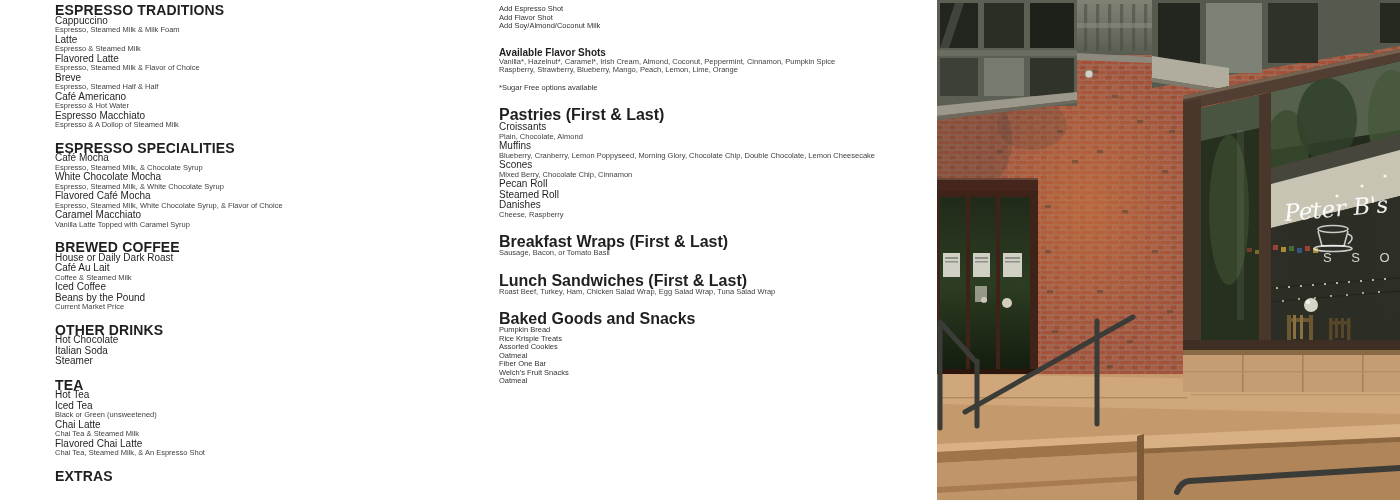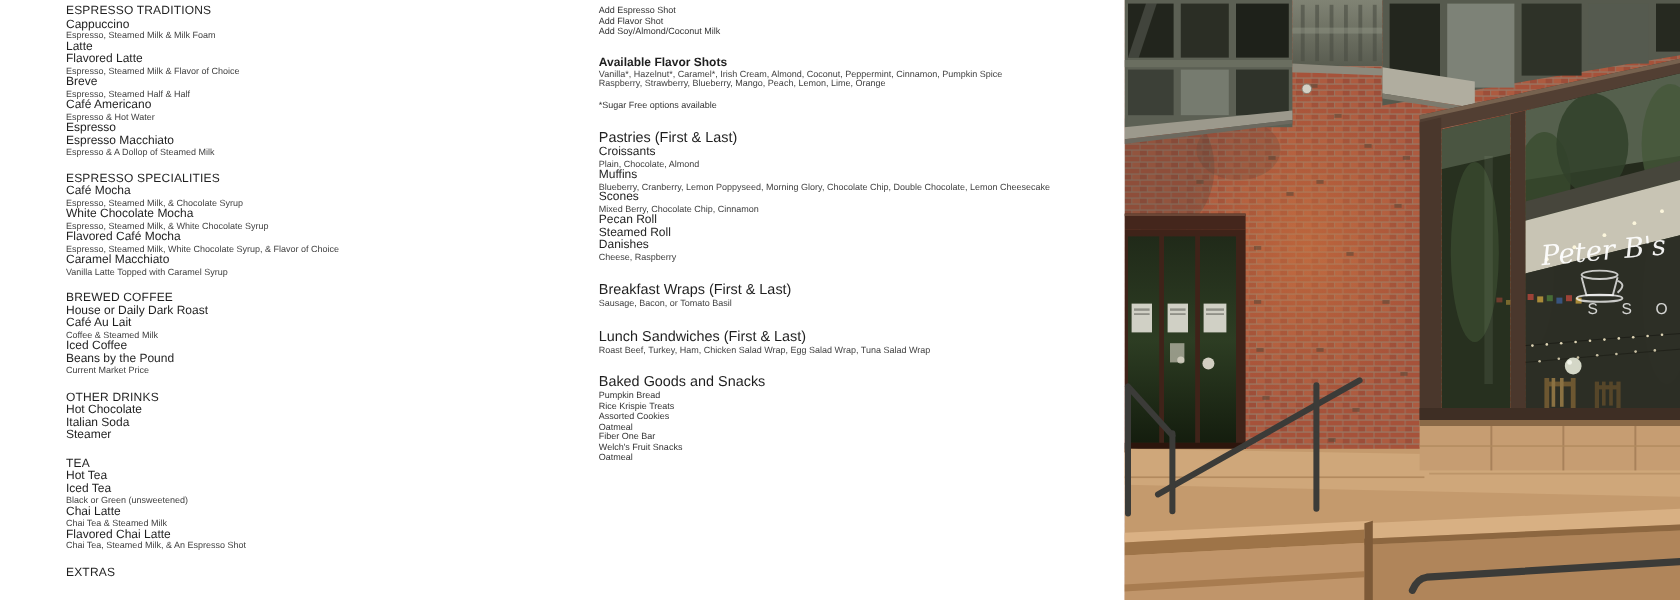--- a/index.html
+++ b/index.html
@@ -6,61 +6,59 @@
   body{
     width:1400px;height:500px;overflow:hidden;position:relative;
     background:#ffffff;
     font-family:"Liberation Sans",sans-serif;color:#1f1f1f;
     -webkit-font-smoothing:antialiased;
   }
   .col{position:absolute;top:5px}
   .col-left{left:55px;width:445px}
   .col-mid{left:499px;width:408px}
   .menu-section{margin:0 0 13px 0}
-  .l-head{font-size:10px;line-height:10.5px;font-weight:400;letter-spacing:.15px;margin:0;white-space:nowrap}
+  .l-head{font-size:14px;line-height:10.5px;font-weight:700;letter-spacing:.15px;margin:0;white-space:nowrap}
   .item-name{font-size:10px;line-height:10.5px;white-space:nowrap}
   .item-desc{font-size:7.5px;line-height:8.5px;color:#3f3f3f;white-space:nowrap}
   .addons{margin:0 0 9px 0}
   .addon{font-size:7.5px;line-height:8.5px;color:#333;white-space:nowrap}
   .m-subhead{font-size:10px;line-height:11px;font-weight:700;white-space:nowrap}
   .note{font-size:7.5px;line-height:8.5px;color:#333;margin:9px 0 12px 0;white-space:nowrap}
-  .m-head{font-size:12px;line-height:13px;font-weight:400;margin:0 0 1px 0;white-space:nowrap}
+  .m-head{font-size:16px;line-height:13px;font-weight:700;margin:0 0 1px 0;white-space:nowrap}
   .m-group{margin:16px 0 11px 0}
   .plain-line{font-size:7.5px;line-height:8.5px;color:#333;white-space:nowrap}
   .photo{position:absolute;left:937px;top:0;width:463px;height:500px;overflow:hidden}
   .photo svg{display:block}
 </style>
 </head>
 <body>
 
 <div class="col col-left">
 
   <section class="menu-section">
     <h2 class="l-head">ESPRESSO TRADITIONS</h2>
     <div class="item">
       <div class="item-name">Cappuccino</div>
       <div class="item-desc">Espresso, Steamed Milk &amp; Milk Foam</div>
     </div>
     <div class="item">
       <div class="item-name">Latte</div>
+      <div class="item-desc">Espresso &amp; Steamed Milk</div>
     </div>
     <div class="item">
       <div class="item-name">Flavored Latte</div>
       <div class="item-desc">Espresso, Steamed Milk &amp; Flavor of Choice</div>
     </div>
     <div class="item">
       <div class="item-name">Breve</div>
       <div class="item-desc">Espresso, Steamed Half &amp; Half</div>
     </div>
     <div class="item">
       <div class="item-name">Café Americano</div>
       <div class="item-desc">Espresso &amp; Hot Water</div>
-    </div>
-    <div class="item">
-      <div class="item-name">Espresso</div>
     </div>
     <div class="item">
       <div class="item-name">Espresso Macchiato</div>
       <div class="item-desc">Espresso &amp; A Dollop of Steamed Milk</div>
     </div>
   </section>
 
   <section class="menu-section">
     <h2 class="l-head">ESPRESSO SPECIALITIES</h2>
     <div class="item">

